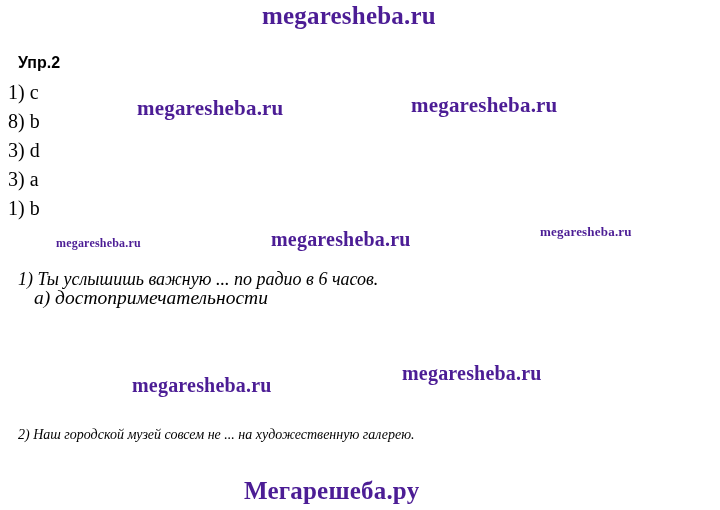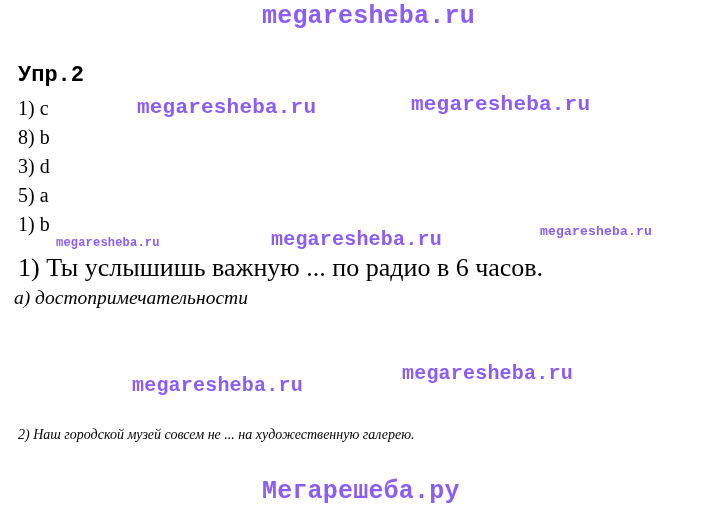--- a/index.html
+++ b/index.html
@@ -16,23 +16,23 @@
   }
   .page {
     position: relative;
     width: 720px;
     height: 510px;
   }
 
   
   .wm {
     position: absolute;
-    font-family: Liberation Mono, monospace;
+    font-family: Liberation Serif, serif;
     font-weight: bold;
-    color: #8b5cf6;
+    color: #4c1d95;
     white-space: nowrap;
     letter-spacing: 0.2px;
   }
   .wm-top {
     font-size: 25px;
     left: 262px;
     top: 2px;
   }
   .wm-a {
     font-size: 21px;
@@ -66,57 +66,57 @@
     left: 132px;
     top: 374px;
   }
   .wm-g {
     font-size: 20px;
     left: 402px;
     top: 362px;
   }
   .wm-bottom {
     font-size: 25px;
-    left: 262px;
+    left: 244px;
     top: 477px;
     text-align: right;
   }
 
   
   .ex-title {
     position: absolute;
     left: 18px;
-    top: 63px;
-    font-size: 22px;
+    top: 54px;
+    font-size: 16px;
     font-weight: bold;
-    font-family: Liberation Mono, monospace;
+    font-family: Liberation Sans, sans-serif;
   }
   .answers {
     position: absolute;
-    left: 18px;
+    left: 8px;
     top: 78px;
     font-size: 20px;
     line-height: 29px;
-    margin-top: 16px;
   }
   .answers div {
     white-space: nowrap;
   }
 
   
   .task1-q {
     position: absolute;
     left: 18px;
-    top: 253px;
-    font-size: 26px;
+    top: 269px;
+    font-size: 18px;
+    font-style: italic;
     white-space: nowrap;
   }
   .task1-opts {
     position: absolute;
-    left: 14px;
+    left: 34px;
     top: 283px;
     font-size: 19.5px;
     font-style: italic;
     line-height: 29px;
   }
   .task1-opts div {
     white-space: nowrap;
   }
 
   
@@ -135,21 +135,21 @@
 <div class="page">
 
   <div class="wm wm-top">megaresheba.ru</div>
 
   <div class="ex-title">Упр.2</div>
 
   <div class="answers">
     <div>1) c</div>
     <div>8) b</div>
     <div>3) d</div>
-    <div>5) a</div>
+    <div>3) a</div>
     <div>1) b</div>
   </div>
 
   <div class="wm wm-a">megaresheba.ru</div>
   <div class="wm wm-b">megaresheba.ru</div>
   <div class="wm wm-c">megaresheba.ru</div>
   <div class="wm wm-d">megaresheba.ru</div>
   <div class="wm wm-e">megaresheba.ru</div>
 
   <div class="task1-q">1) Ты услышишь важную ... по радио в 6 часов.</div>

